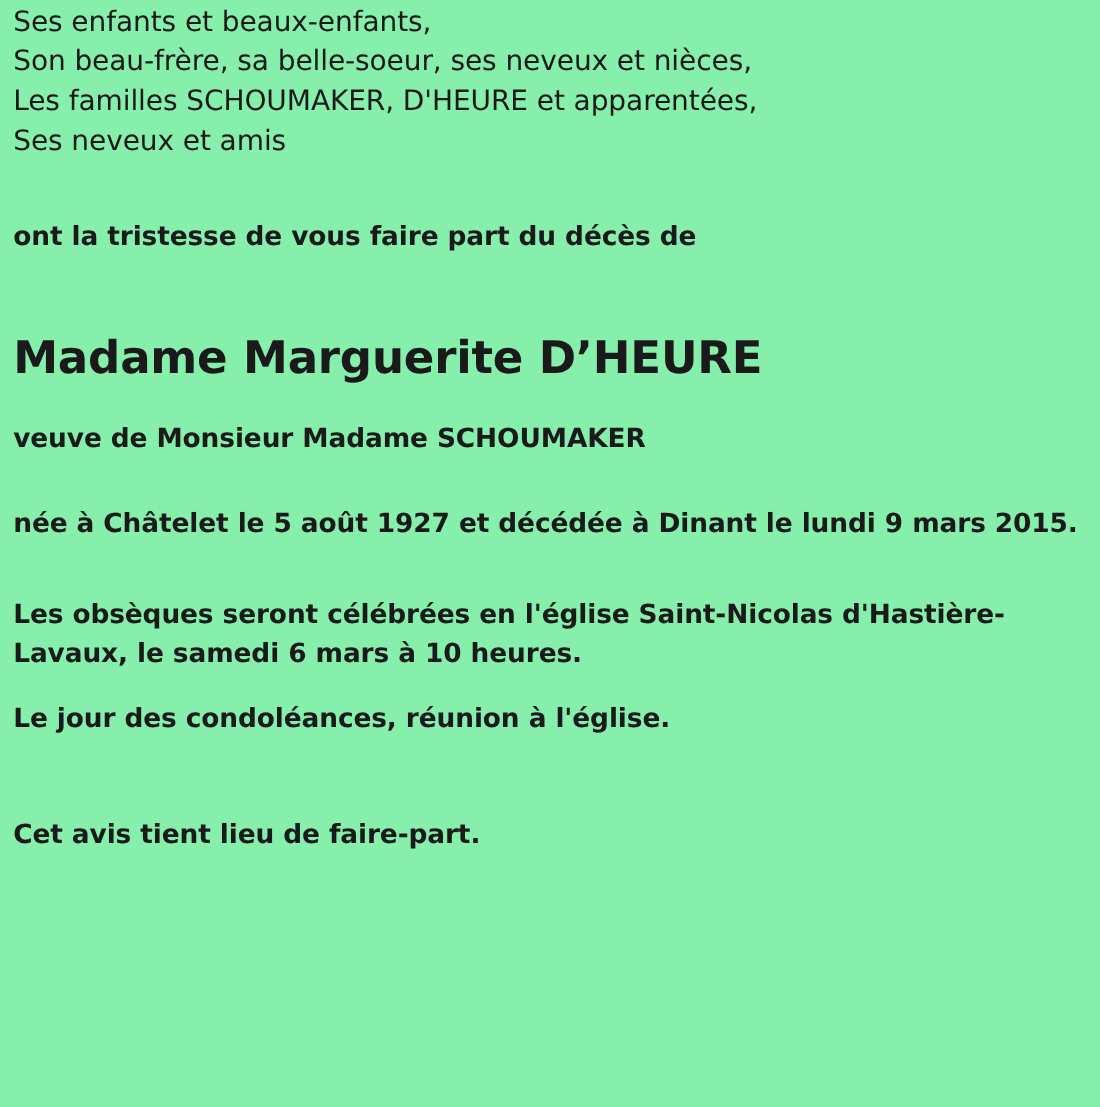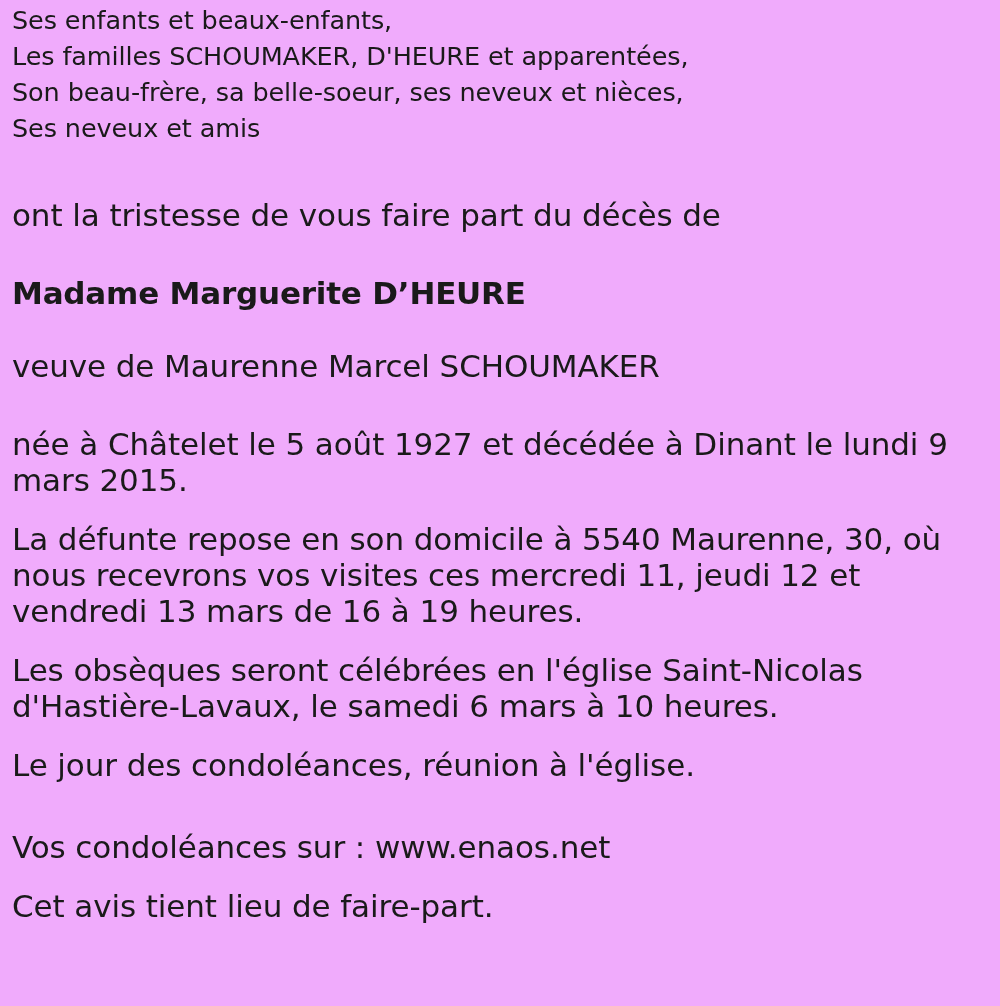--- a/index.html
+++ b/index.html
@@ -15,96 +15,96 @@
     font-family: "DejaVu Sans", "Liberation Sans", sans-serif;
     color: #1a1a1a;
     -webkit-font-smoothing: antialiased;
   }
 
   .notice {
     box-sizing: border-box;
     width: 1000px;
     height: 1006px;
     padding: 0px 6px 0 12px;
-    background: #f0abfc;
+    background: #86efac;
   }
 
   
   .intro {
     padding-top: 2px;
   }
   .intro .line {
     font-size: 25.5px;
     line-height: 36px;
     letter-spacing: -0.1px;
     white-space: nowrap;
   }
 
   
   .para {
-    font-size: 31px;
+    font-size: 24px;
     line-height: 36px;
     letter-spacing: -0.1px;
     max-width: 985px;
+    font-weight: bold;
   }
 
   
   .gap-lead   { height: 51px; }   
   .gap-name   { height: 41px; }   
   .gap-widow  { height: 36px; }   
   .gap-birth  { height: 42px; }   
   .gap-sm     { height: 23px; }   
 
   
   .deceased-name {
-    font-size: 31px;
+    font-size: 41px;
     line-height: 38px;
     font-weight: bold;
     letter-spacing: -0.2px;
     white-space: nowrap;
+    margin-top: 32px;
   }
 </style>
 </head>
 <body>
 
 <div class="notice">
 
   <div class="intro">
     <div class="line">Ses enfants et beaux-enfants,</div>
+    <div class="line">Son beau-frère, sa belle-soeur, ses neveux et nièces,</div>
     <div class="line">Les familles SCHOUMAKER, D'HEURE et apparentées,</div>
-    <div class="line">Son beau-frère, sa belle-soeur, ses neveux et nièces,</div>
     <div class="line">Ses neveux et amis</div>
   </div>
 
   <div class="gap-lead"></div>
 
   <div class="para">ont la tristesse de vous faire part du décès de</div>
 
   <div class="gap-name"></div>
 
   <div class="deceased-name">Madame Marguerite D’HEURE</div>
 
   <div class="gap-widow"></div>
 
-  <div class="para">veuve de Maurenne Marcel SCHOUMAKER</div>
+  <div class="para">veuve de Monsieur Madame SCHOUMAKER</div>
 
   <div class="gap-birth"></div>
 
   <div class="para">née à Châtelet le 5 août 1927 et décédée à Dinant le lundi 9 mars 2015.</div>
 
   <div class="gap-sm"></div>
-  <div class="para">La défunte repose en son domicile à 5540 Maurenne, 30, où nous recevrons vos visites ces mercredi 11, jeudi 12 et vendredi 13 mars de 16 à 19 heures.</div>
 
   <div class="gap-sm"></div>
   <div class="para">Les obsèques seront célébrées en l'église Saint-Nicolas d'Hastière-Lavaux, le samedi 6 mars à 10 heures.</div>
 
   <div class="gap-sm"></div>
   <div class="para">Le jour des condoléances, réunion à l'église.</div>
 
   <div class="gap-sm"></div>
 
   <div class="gap-sm"></div>
-  <div class="para">Vos condoléances sur : www.enaos.net</div>
 
   <div class="gap-sm"></div>
   <div class="para">Cet avis tient lieu de faire-part.</div>
 
 </div>
 
 </body></html>

